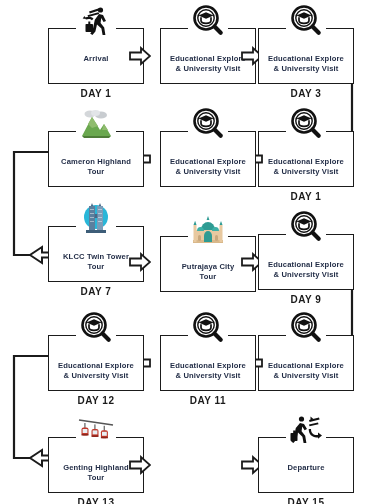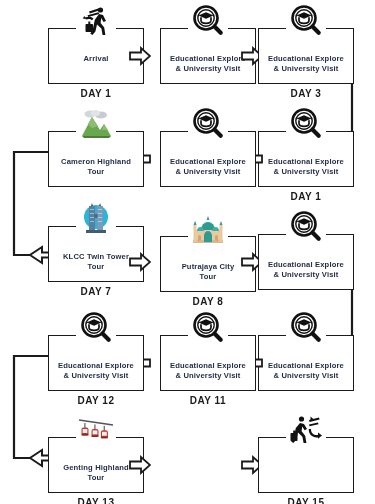--- a/index.html
+++ b/index.html
@@ -224,39 +224,39 @@
       <rect x="5.5" y="15" width="3" height="17" fill="#e8c9a0"></rect>
       <rect x="31.5" y="15" width="3" height="17" fill="#e8c9a0"></rect>
       <path d="M7,11 a1.6,2 0 0 1 0.2,0 l1.3,4 h-3 z" fill="#2e9b93"></path>
       <path d="M33,11 l1.5,4 h-3 z" fill="#2e9b93"></path>
       <path d="M16,32 v-6 a4,5 0 0 1 8,0 v6 z" fill="#2e9b93"></path>
       <rect x="10" y="25" width="3" height="6" rx="1.5" fill="#c9a87d"></rect>
       <rect x="27" y="25" width="3" height="6" rx="1.5" fill="#c9a87d"></rect>
     </svg>
     <div class="ntext">Putrajaya City
 Tour</div>
-    <div class="daylbl">DAY 8</div>
   </div>
 
   <svg class="arrow" style="left:241px;top:252px;" viewBox="0 0 22 20">
     <polygon points="1,6.5 12,6.5 12,2 21,10 12,18 12,13.5 1,13.5" fill="#ffffff" stroke="#1b1b1b" stroke-width="1.8"></polygon>
   </svg>
 
   <div class="node" style="left:258px;top:234px;">
     <div class="nbox"></div>
     <div class="notch"></div>
     <svg class="icon" viewBox="0 0 40 40">
       <circle cx="18" cy="16" r="11.5" fill="#ffffff" stroke="#111111" stroke-width="2.6"></circle>
       <circle cx="18" cy="16" r="8.2" fill="#ffffff" stroke="#111111" stroke-width="1.4"></circle>
       <path d="M10.5,13.5 L18,10.3 L25.5,13.5 L18,16.7 Z" fill="#111111"></path>
       <path d="M13,15.2 v3.4 c0,1.8 2.4,2.8 5,2.8 s5,-1 5,-2.8 v-3.4" fill="none" stroke="#111111" stroke-width="1.7"></path>
       <path d="M26.5,24.5 l6.2,6.2" stroke="#111111" stroke-width="4.2" stroke-linecap="round"></path>
     </svg>
     <div class="ntext">Educational Explore
 &amp; University Visit</div>
+    <div class="daylbl">DAY 9</div>
   </div>
 
   <div class="node" style="left:258px;top:335px;">
     <div class="nbox"></div>
     <div class="notch"></div>
     <svg class="icon" viewBox="0 0 40 40">
       <circle cx="18" cy="16" r="11.5" fill="#ffffff" stroke="#111111" stroke-width="2.6"></circle>
       <circle cx="18" cy="16" r="8.2" fill="#ffffff" stroke="#111111" stroke-width="1.4"></circle>
       <path d="M10.5,13.5 L18,10.3 L25.5,13.5 L18,16.7 Z" fill="#111111"></path>
       <path d="M13,15.2 v3.4 c0,1.8 2.4,2.8 5,2.8 s5,-1 5,-2.8 v-3.4" fill="none" stroke="#111111" stroke-width="1.7"></path>
@@ -351,16 +351,17 @@
         <path d="M14,12 l4,1 l3,5 l-2.4,1.2 l-2.4,-3.6 l-0.6,4.6 l3.6,4.6 l1.2,7.2 l-2.8,0 l-1.2,-6.2 l-4.4,-4.2 l-1.6,6.8 l-3,3.6 l-2.2,-1.6 l2.4,-3 l2.2,-10.4 z"></path>
         <rect x="4.5" y="22" width="7" height="8" rx="0.8"></rect>
         <rect x="7.2" y="19.5" width="2" height="2.8"></rect>
         <path d="M23,9 l10,-2.5 l0.6,2 l-10,2.5 z"></path>
         <path d="M24.5,5.5 l3.5,3 l-3.5,0.8 z"></path>
         <path d="M23,13.5 l9,-2 l0.5,1.8 l-9,2 z"></path>
         <path d="M25,18 c0,4 2.5,6 5.5,6 h2.5 v2.4 h-2.5 c-4.4,0 -7.8,-3.2 -7.8,-8.4 z"></path>
         <path d="M32,21.4 l4,3.2 l-4,3.2 z"></path>
       </g>
     </svg>
+    <div class="ntext">Departure</div>
     <div class="daylbl">DAY 15</div>
   </div>
 
 </div>
 
 </body></html>

